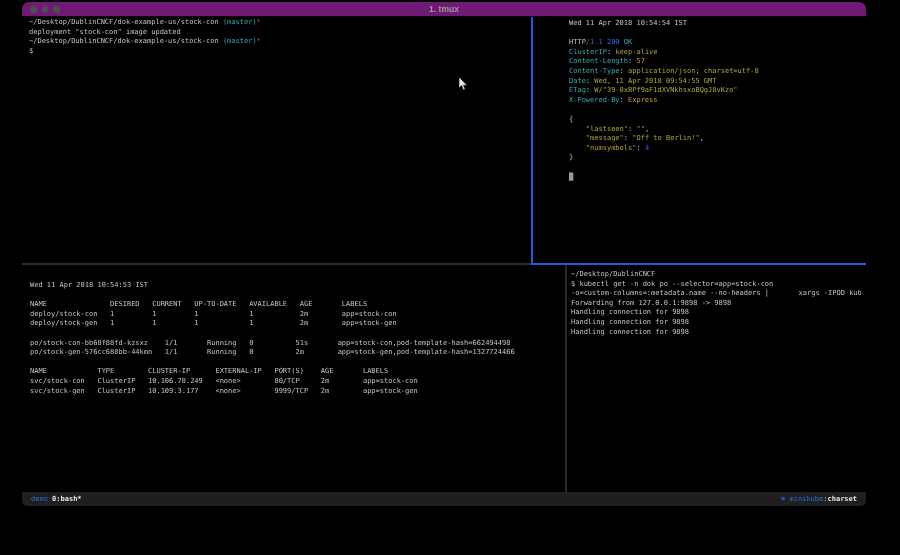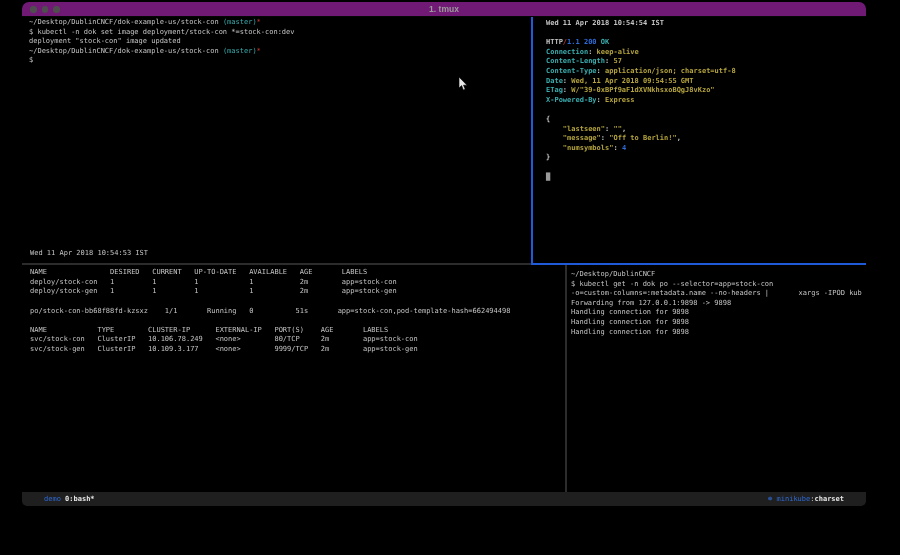--- a/index.html
+++ b/index.html
@@ -17,40 +17,40 @@
   }
   .lights{position:absolute;left:8px;top:4px;display:flex;gap:5px;}
   .light{width:6.5px;height:6.5px;border-radius:50%;background:#4e4e4e;}
   .wtitle{
     text-align:center;line-height:14px;font-family:"Liberation Sans",sans-serif;
     font-size:8.5px;font-weight:bold;color:#9b9b9b;
   }
   .content{position:absolute;top:15px;left:0;right:0;bottom:14px;background:#000;}
   .pane{position:absolute;overflow:hidden;}
   .pane-tl{left:0;top:0;width:509px;height:246px;padding:1px 0 0 7px;}
-  .pane-tr{left:511px;top:0;right:0;height:246px;padding:2px 0 0 13px;font-weight:bold;}
-  .pane-bl{left:0;top:232px;width:543px;bottom:0;padding:0 0 0 8px;}
+  .pane-tr{left:534px;top:0;right:0;height:246px;padding:2px 0 0 13px;}
+  .pane-bl{left:0;top:264px;width:543px;bottom:0;padding:0 0 0 8px;}
   .pane-br{left:545px;top:248px;right:0;bottom:0;padding:5px 0 4px 4px;}
   .divider{position:absolute;}
   .div-v1{left:509px;top:0;width:2px;height:248px;background:#1f5bd8;}
   .div-h-left{left:0;top:246px;width:509px;height:2px;background:#2c2c2c;}
   .div-h-right{left:511px;top:246px;right:0;height:2px;background:#1f5bd8;}
   .div-v2{left:543px;top:248px;width:2px;bottom:0;background:#2c2c2c;}
   .tline{font-size:7px;line-height:9.6px;white-space:pre;color:#c5c5c5;}
   .c-fg{color:#c5c5c5;}
   .c-cyan{color:#3aacae;}
   .c-red{color:#c23a2e;}
   .c-blue{color:#2e6bd8;text-align:center;}
   .c-yellow{color:#b5a43e;}
   .c-white{color:#e8e8e8;font-weight:bold;}
   .c-gray{color:#9a9a9a;}
   .statusbar{
     position:absolute;left:0;right:0;bottom:0;height:14px;background:#1f1f1f;
     display:flex;justify-content:space-between;align-items:center;
-    padding:0 22px;font-size:7px;
+    padding:0 9px;font-size:7px;
     font-family:"DejaVu Sans Mono","DejaVu Sans",monospace;
   }
   .statusseg{white-space:pre;}
   .mouse-cursor{position:absolute;left:436px;top:60px;}
 </style>
 </head>
 <body>
 
 <div class="window">
 
@@ -60,33 +60,32 @@
       <div class="light"></div>
       <div class="light"></div>
     </div>
     <div class="wtitle">1. tmux</div>
   </div>
 
   <div class="content">
 
     <div class="pane pane-tl">
         <div class="tline"><span class="c-fg">~/Desktop/DublinCNCF/dok-example-us/stock-con </span><span class="c-cyan">(master)</span><span class="c-red">*</span></div>
-        <div class="tline"><span class="c-fg">$ kubectl -n dok set image deployment/stock-con *=stock-con:dev</span></div>
         <div class="tline"><span class="c-fg">deployment "stock-con" image updated</span></div>
         <div class="tline"><span class="c-fg">~/Desktop/DublinCNCF/dok-example-us/stock-con </span><span class="c-cyan">(master)</span><span class="c-red">*</span></div>
         <div class="tline"><span class="c-fg">$</span></div>
       </div>
 
     <div class="divider div-v1"></div>
 
     <div class="pane pane-tr">
         <div class="tline"><span class="c-fg">Wed 11 Apr 2018 10:54:54 IST</span></div>
         <div class="tline">&nbsp;</div>
         <div class="tline"><span class="c-fg">HTTP</span><span class="c-red">/</span><span class="c-blue">1.1 200</span><span class="c-cyan"> OK</span></div>
-        <div class="tline"><span class="c-cyan">Connection</span><span class="c-fg">: </span><span class="c-yellow">keep-alive</span></div>
+        <div class="tline"><span class="c-cyan">ClusterIP</span><span class="c-fg">: </span><span class="c-yellow">keep-alive</span></div>
         <div class="tline"><span class="c-cyan">Content-Length</span><span class="c-fg">: </span><span class="c-yellow">57</span></div>
         <div class="tline"><span class="c-cyan">Content-Type</span><span class="c-fg">: </span><span class="c-yellow">application/json; charset=utf-8</span></div>
         <div class="tline"><span class="c-cyan">Date</span><span class="c-fg">: </span><span class="c-yellow">Wed, 11 Apr 2018 09:54:55 GMT</span></div>
         <div class="tline"><span class="c-cyan">ETag</span><span class="c-fg">: </span><span class="c-yellow">W/"39-0xBPf9aF1dXVNkhsxoBQgJ8vKzo"</span></div>
         <div class="tline"><span class="c-cyan">X-Powered-By</span><span class="c-fg">: </span><span class="c-yellow">Express</span></div>
         <div class="tline">&nbsp;</div>
         <div class="tline"><span class="c-fg">{</span></div>
         <div class="tline"><span class="c-fg">    </span><span class="c-yellow">"lastseen"</span><span class="c-fg">: </span><span class="c-yellow">""</span><span class="c-fg">,</span></div>
         <div class="tline"><span class="c-fg">    </span><span class="c-yellow">"message"</span><span class="c-fg">: </span><span class="c-yellow">"Off to Berlin!"</span><span class="c-fg">,</span></div>
         <div class="tline"><span class="c-fg">    </span><span class="c-yellow">"numsymbols"</span><span class="c-fg">: </span><span class="c-blue">4</span></div>
@@ -99,20 +98,21 @@
     <div class="divider div-h-right"></div>
 
     <div class="pane pane-bl">
         <div class="tline"><span class="c-fg">Wed 11 Apr 2018 10:54:53 IST</span></div>
         <div class="tline">&nbsp;</div>
         <div class="tline"><span class="c-fg">NAME               DESIRED   CURRENT   UP-TO-DATE   AVAILABLE   AGE       LABELS</span></div>
         <div class="tline"><span class="c-fg">deploy/stock-con   1         1         1            1           2m        app=stock-con</span></div>
         <div class="tline"><span class="c-fg">deploy/stock-gen   1         1         1            1           2m        app=stock-gen</span></div>
         <div class="tline">&nbsp;</div>
         <div class="tline"><span class="c-fg">po/stock-con-bb68f88fd-kzsxz    1/1       Running   0          51s       app=stock-con,pod-template-hash=662494498</span></div>
+        <div class="tline"><span class="c-fg">po/stock-gen-576cc688bb-44kmn   1/1       Running   0          2m        app=stock-gen,pod-template-hash=1327724466</span></div>
         <div class="tline">&nbsp;</div>
         <div class="tline"><span class="c-fg">NAME            TYPE        CLUSTER-IP      EXTERNAL-IP   PORT(S)    AGE       LABELS</span></div>
         <div class="tline"><span class="c-fg">svc/stock-con   ClusterIP   10.106.78.249   &lt;none&gt;        80/TCP     2m        app=stock-con</span></div>
         <div class="tline"><span class="c-fg">svc/stock-gen   ClusterIP   10.109.3.177    &lt;none&gt;        9999/TCP   2m        app=stock-gen</span></div>
       </div>
 
     <div class="divider div-v2"></div>
 
     <div class="pane pane-br">
         <div class="tline"><span class="c-fg">~/Desktop/DublinCNCF</span></div>

